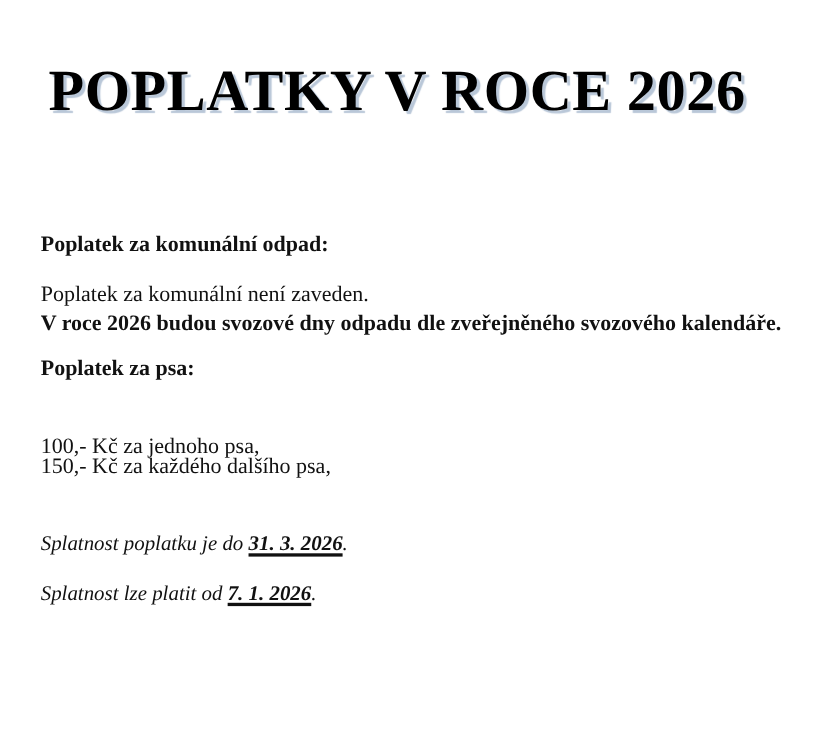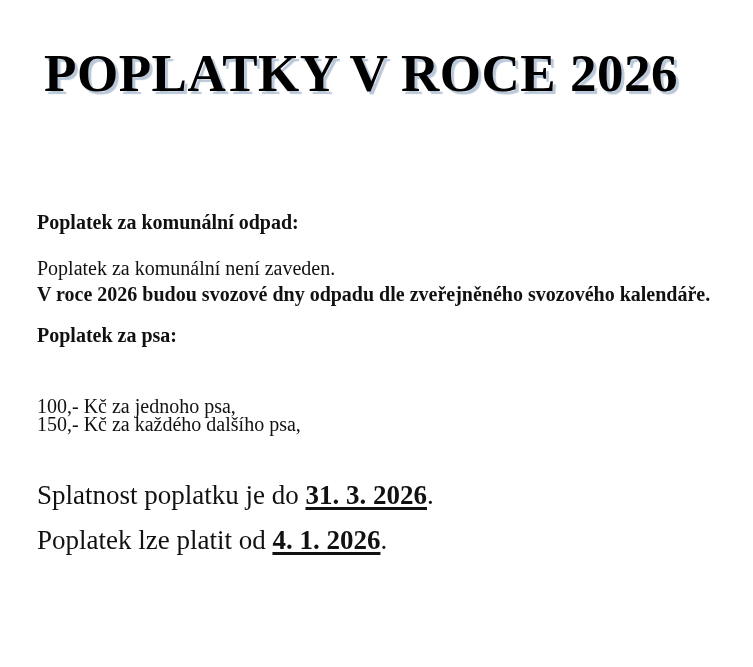--- a/index.html
+++ b/index.html
@@ -11,21 +11,21 @@
       width: 753px;
       height: 667px;
       position: relative;
       overflow: hidden;
       font-family: "Liberation Serif", "DejaVu Serif", serif;
       color: #111111;
     }
     .title {
       position: absolute;
       left: 0;
-      top: 42px;
+      top: 52px;
       width: 722px;
       text-align: center;
       font-size: 53px;
       font-weight: bold;
       letter-spacing: 0.5px;
       color: #000000;
       text-shadow: 3px 3px 1px #b9c7d8;
       margin: 0;
       line-height: 62px;
     }
@@ -33,22 +33,23 @@
       position: absolute;
       left: 37px;
       margin: 0;
       font-size: 20px;
       line-height: 18px;
       white-space: nowrap;
     }
     .b { font-weight: bold; }
     .lines .line { display: block; }
     .big {
-      font-size: 27px;
+      font-size: 19px;
       line-height: 28px;
+      font-style: italic;
     }
     .uline {
       font-weight: bold;
       text-decoration: underline;
       text-decoration-thickness: 3px;
       text-underline-offset: 3px;
     }
   </style>
 </head>
 <body>
@@ -63,13 +64,13 @@
 
 <p class="p b" style="top:326px;">Poplatek za psa:</p>
 
 <div class="p lines" style="top:377px;margin-top:20px;">
   <span class="line">100,- Kč za jednoho psa,</span>
   <span class="line">150,- Kč za každého dalšího psa,</span>
 </div>
 
 <p class="p big" style="top:481px;"><span>Splatnost poplatku je do </span><span class="uline">31. 3. 2026</span><span>.</span></p>
 
-<p class="p big" style="top:526px;"><span>Poplatek lze platit od </span><span class="uline">4. 1. 2026</span><span>.</span></p>
+<p class="p big" style="top:526px;"><span>Splatnost lze platit od </span><span class="uline">7. 1. 2026</span><span>.</span></p>
 
 </body></html>

